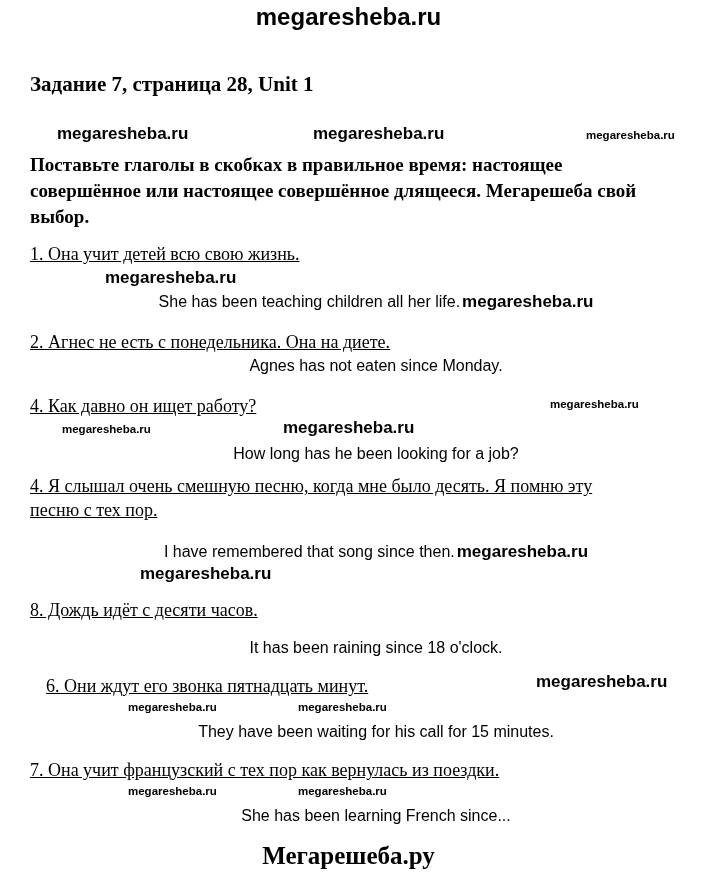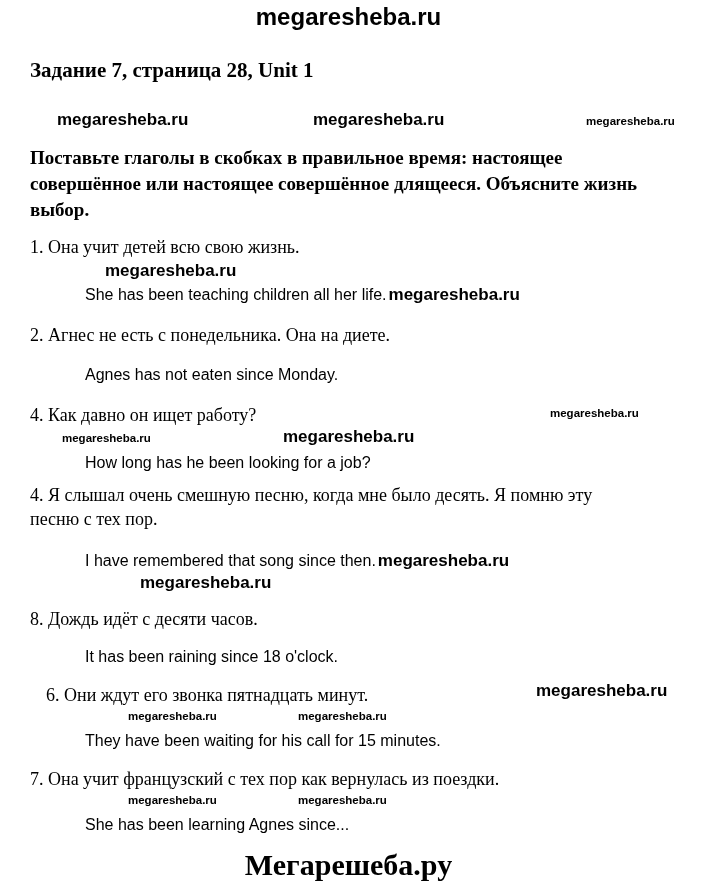--- a/index.html
+++ b/index.html
@@ -10,81 +10,81 @@
     color: #000;
     overflow: hidden;
   }
   .page { position: relative; width: 697px; height: 887px; padding: 0 30px; overflow: hidden; background: #fff; }
 
   .wm-top {
     text-align: center;
     font-family: "Liberation Sans", sans-serif;
     font-weight: 700; font-size: 24px; line-height: 34px;
   }
-  .title { margin-top: 22px; font-size: 21px; font-weight: 700; line-height: 28px; }
+  .title { margin-top: 36px; font-size: 21px; font-weight: 700; line-height: 28px; }
 
   .wm { font-family: "Liberation Sans", sans-serif; font-weight: 700; white-space: nowrap; color:#000; }
   .wm.lg { font-size: 17px; }
   .wm.sm { font-size: 11.5px; }
   .wm-row { position: relative; height: 24px; }
   .wm-row .wm { position: absolute; top: 0; }
   .wm-line { height: 24px; line-height: 24px; }
 
   .intro { font-weight: 700; font-size: 19px; line-height: 26px; }
   .intro div { white-space: nowrap; }
 
-  .ru { font-size: 18px; line-height: 24px; position: relative; white-space: nowrap; }
+  .ru { font-size: 18px; line-height: 24px; position: relative; white-space: nowrap; text-decoration: underline; }
   .en {
     font-family: "Liberation Sans", sans-serif;
     font-size: 16px; line-height: 24px;
-    margin-left: 55px; white-space: nowrap;
+    margin-left: 55px; white-space: nowrap; text-align: center;
   }
   .wm-inline {
     font-family: "Liberation Sans", sans-serif;
     font-weight: 700; font-size: 17px; margin-left: 2px;
   }
   .footer {
     margin-top: 12px; text-align: center;
-    font-size: 30px; font-weight: 700; line-height: 32px;
+    font-size: 25px; font-weight: 700; line-height: 32px;
   }
 </style>
 </head>
 <body>
 
 <div class="page">
 
   <div class="wm-top">megaresheba.ru</div>
 
   <h1 class="title">Задание 7, страница 28, Unit 1</h1>
 
   <div class="wm-row" style="margin-top:26px;">
     <span class="wm lg" style="left:27px;">megaresheba.ru</span>
     <span class="wm lg" style="left:283px;">megaresheba.ru</span>
     <span class="wm sm" style="left:556px; top:5px;">megaresheba.ru</span>
   </div>
 
-  <div class="intro" style="margin-top:11px;">
+  <div class="intro" style="margin-top:4px;">
     <div>Поставьте глаголы в скобках в правильное время: настоящее</div>
-    <div>совершённое или настоящее совершённое длящееся. Объясните жизнь</div>
+    <div>совершённое или настоящее совершённое длящееся. Мегарешеба свой</div>
     <div>выбор.</div>
   </div>
 
   <div>
     <div class="ru" style="margin-top:12px;">1. Она учит детей всю свою жизнь.</div>
     <div class="wm-line" style="margin-left:75px;">
       <span class="wm lg">megaresheba.ru</span>
     </div>
     <div class="en">
       <span>She has been teaching children all her life.</span><span class="wm-inline">megaresheba.ru</span>
     </div>
   </div>
 
   <div>
     <div class="ru" style="margin-top:16px;">2. Агнес не есть с понедельника. Она на диете.</div>
-    <div class="en" style="margin-top:16px;">Agnes has not eaten since Monday.</div>
+    <div class="en" style="">Agnes has not eaten since Monday.</div>
   </div>
 
   <div>
     <div class="ru" style="margin-top:16px;">
       <span>4. Как давно он ищет работу?</span>
       <span class="wm sm" style="position:absolute; left:520px; top:-2px;">megaresheba.ru</span>
     </div>
     <div class="wm-row">
       <span class="wm sm" style="left:32px; top:5px;">megaresheba.ru</span>
       <span class="wm lg" style="left:253px;">megaresheba.ru</span>
@@ -119,18 +119,18 @@
     </div>
     <div class="en">They have been waiting for his call for 15 minutes.</div>
   </div>
 
   <div>
     <div class="ru" style="margin-top:14px;">7. Она учит французский с тех пор как вернулась из поездки.</div>
     <div class="wm-row" style="height:22px;">
       <span class="wm sm" style="left:98px; top:3px;">megaresheba.ru</span>
       <span class="wm sm" style="left:268px; top:3px;">megaresheba.ru</span>
     </div>
-    <div class="en">She has been learning Agnes since...</div>
+    <div class="en">She has been learning French since...</div>
   </div>
 
   <div class="footer">Мегарешеба.ру</div>
 
 </div>
 
 </body></html>

